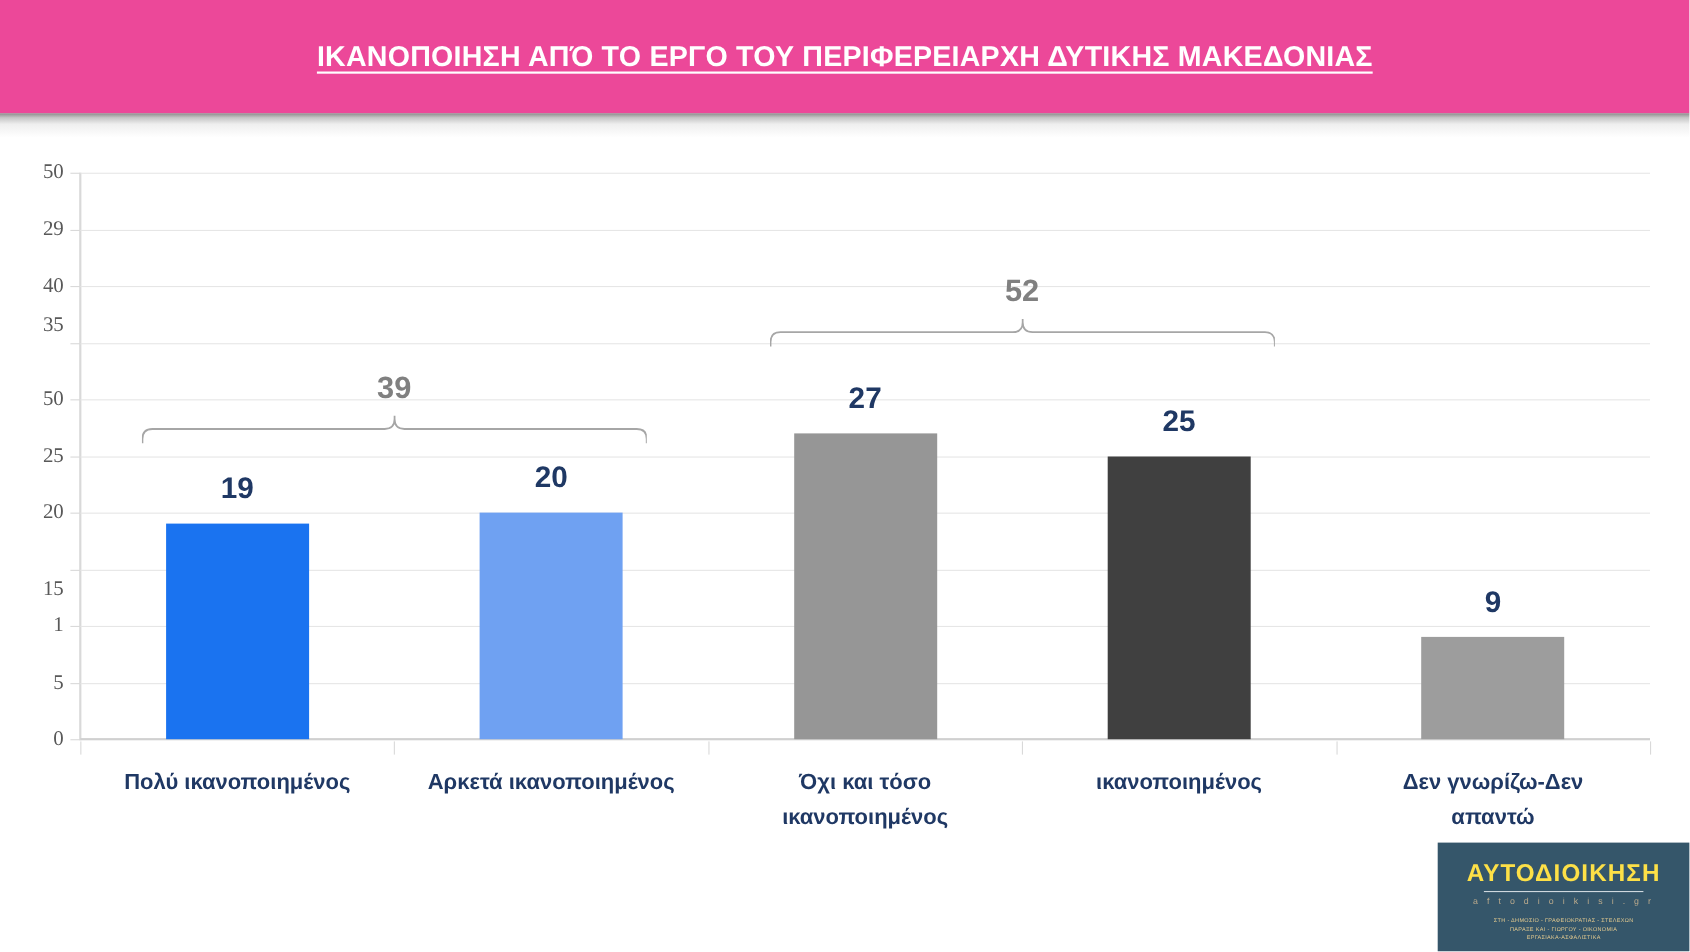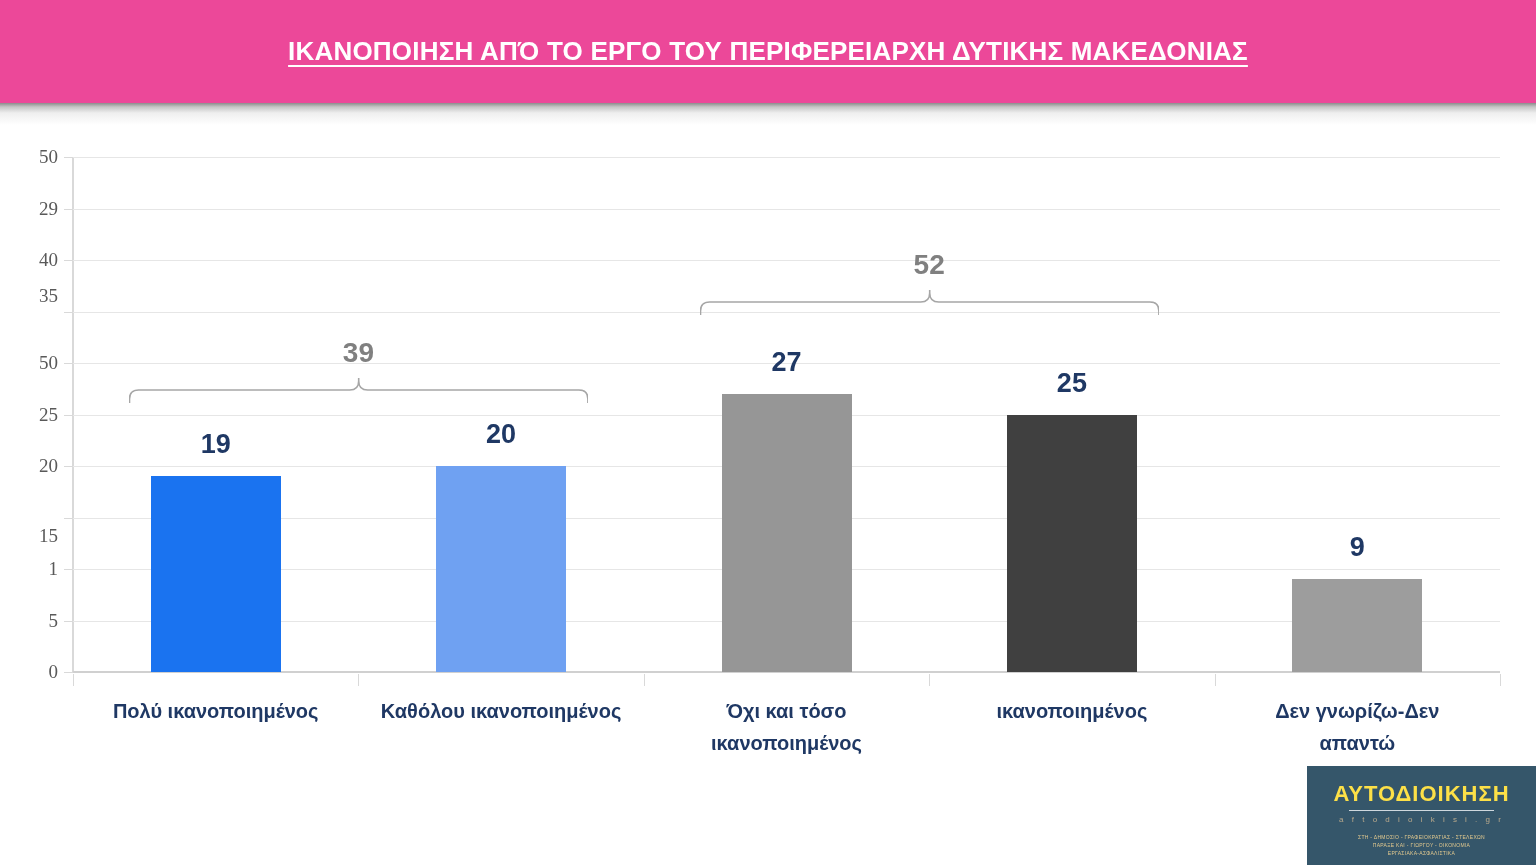--- a/index.html
+++ b/index.html
@@ -275,21 +275,21 @@
       <div class="bar-value" style="left: 726.5px; width: 120px; top: 245.9px;">27</div>
       <div class="bar-value" style="left: 1011.9px; width: 120px; top: 266.5px;">25</div>
       <div class="bar-value" style="left: 1297.3px; width: 120px; top: 431.3px;">9</div>
     </div>
 
   <div id="category-labels">
       <div class="cat-label" style="left: 65px; width: 301.4px; top: 592px;">
         <div>Πολύ ικανοποιημένος</div>
       </div>
       <div class="cat-label" style="left: 350.4px; width: 301.4px; top: 592px;">
-        <div>Καθόλου ικανοποιημένος</div>
+        <div>Αρκετά ικανοποιημένος</div>
       </div>
       <div class="cat-label" style="left: 635.8px; width: 301.4px; top: 592px;">
         <div>Όχι και τόσο</div>
         <div>ικανοποιημένος</div>
       </div>
       <div class="cat-label" style="left: 921.2px; width: 301.4px; top: 592px;">
         <div>ικανοποιημένος</div>
       </div>
       <div class="cat-label" style="left: 1206.6px; width: 301.4px; top: 592px;">
         <div>Δεν γνωρίζω-Δεν</div>

